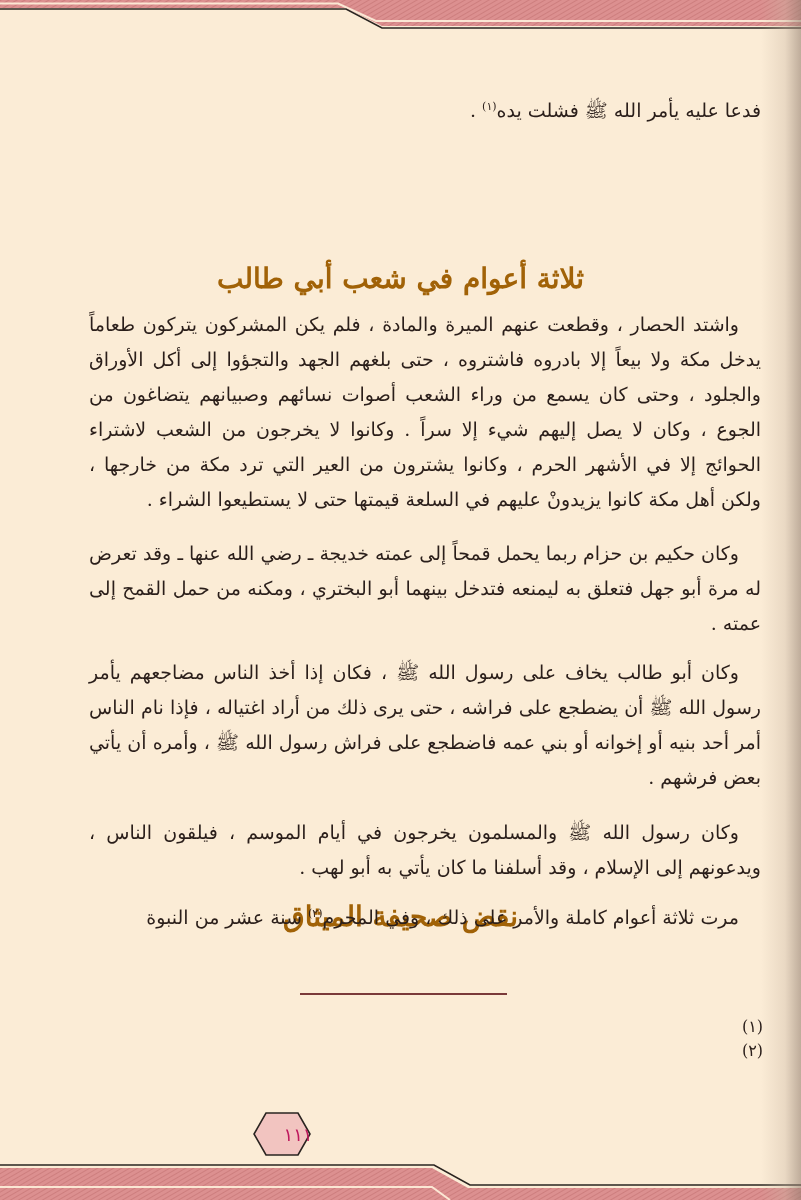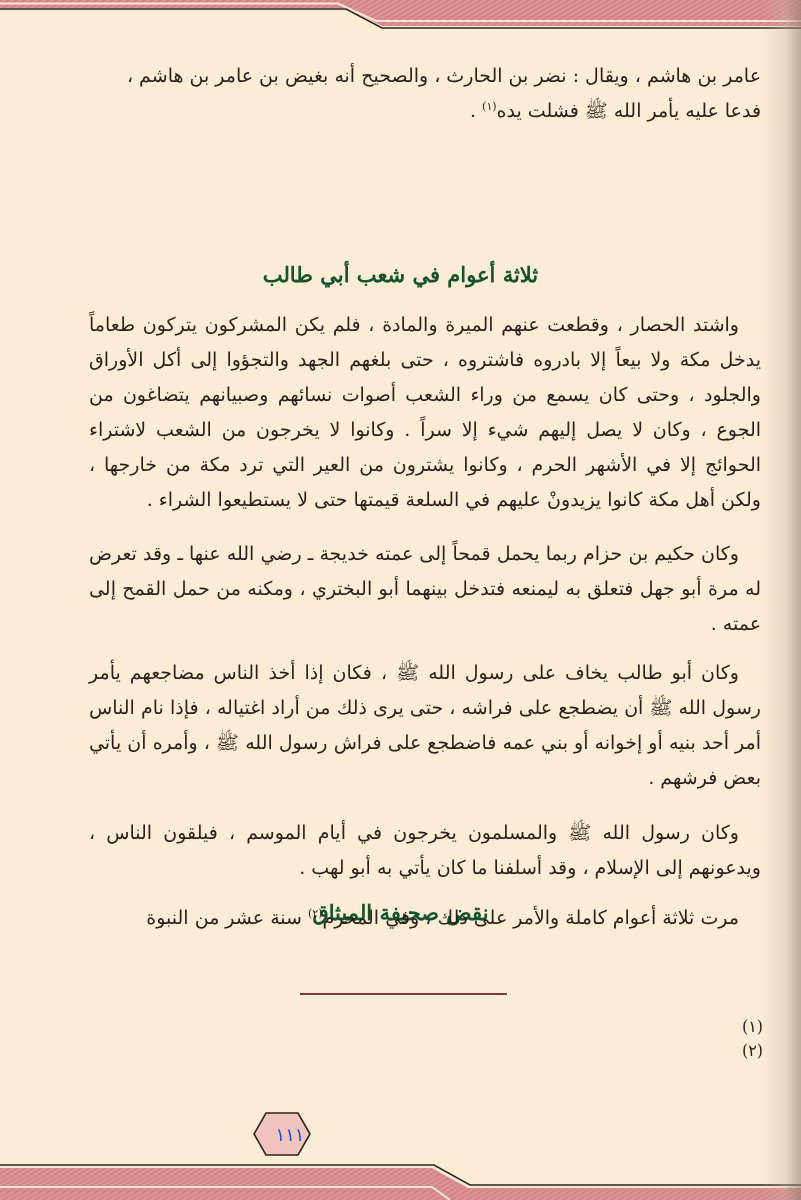--- a/index.html
+++ b/index.html
@@ -19,38 +19,38 @@
     direction:rtl; color:#2a1e1a;
   }
   .para {
     position:absolute; right:40px; width:672px;
     font-size:19px; line-height:35px; text-align:justify;
     text-align-last:right;
   }
   .para .indent { display:inline-block; width:22px; }
   .heading {
     position:absolute; left:0; width:801px; text-align:center;
-    font-size:21px; font-weight:bold; color:#14532d;
+    font-size:28px; font-weight:bold; color:#a16207;
   }
   sup { font-size:11px; vertical-align:super; line-height:0; }
   .rule {
     position:absolute; left:262px; width:245px; height:2px; background:#7a3a3a;
   }
   .footnotes {
     position:absolute; right:38px; width:700px; font-size:16px; line-height:24px; color:#2a1e1a;
   }
   .fn { display:flex; gap:12px; }
   .fn-num { flex:none; }
   .page-num-wrap {
     position:absolute; left:253px; top:1112px; width:58px; height:44px;
   }
   .page-num {
-    position:absolute; left:8px; top:0; width:58px; height:44px;
+    position:absolute; left:16px; top:0; width:58px; height:44px;
     display:flex; align-items:center; justify-content:center;
-    color:#1d4ed8; font-size:18px; direction:rtl;
+    color:#be185d; font-size:18px; direction:rtl;
   }
 </style>
 </head>
 <body>
 
 <svg class="border" style="top:0;height:34px" viewBox="0 0 801 34">
   <defs>
     <pattern id="hatch" width="4" height="4" patternUnits="userSpaceOnUse" patternTransform="rotate(60)">
       <rect width="4" height="4" fill="#dc9090"></rect>
       <line x1="0" y1="0" x2="0" y2="4" stroke="#c97878" stroke-width="1.5"></line>
@@ -71,21 +71,21 @@
   <polygon points="0,1168 432,1168 468,1188 801,1188 801,1200 0,1200" fill="url(#hatch2)"></polygon>
   <polyline points="0,1187 432,1187 450,1200" fill="none" stroke="#fbe7d4" stroke-width="2"></polyline>
   <polyline points="0,1165 434,1165 470,1185 801,1185" fill="none" stroke="#2a2420" stroke-width="1.6"></polyline>
 </svg>
 
 <div class="page-shade"></div>
 
 <div class="text">
 
   <div class="para" style="top:58px">
-    <span>عامر بن هاشم ، ويقال : نضر بن الحارث ، والصحيح أنه بغيض بن عامر بن هاشم ،</span><br>
+    <br>
     <span>فدعا عليه يأمر الله ﷺ فشلت يده</span><sup>(١)</sup><span> .</span>
   </div>
 
 
   <div class="heading" style="top:262px">ثلاثة أعوام في شعب أبي طالب</div>
 
   <div class="para" style="top:307px">
     <span class="indent"></span><span>واشتد الحصار ، وقطعت عنهم الميرة والمادة ، فلم يكن المشركون يتركون طعاماً يدخل مكة ولا بيعاً إلا بادروه فاشتروه ، حتى بلغهم الجهد والتجؤوا إلى أكل الأوراق والجلود ، وحتى كان يسمع من وراء الشعب أصوات نسائهم وصبيانهم يتضاغون من الجوع ، وكان لا يصل إليهم شيء إلا سراً . وكانوا لا يخرجون من الشعب لاشتراء الحوائج إلا في الأشهر الحرم ، وكانوا يشترون من العير التي ترد مكة من خارجها ، ولكن أهل مكة كانوا يزيدونْ عليهم في السلعة قيمتها حتى لا يستطيعوا الشراء .</span>
   </div>
 

